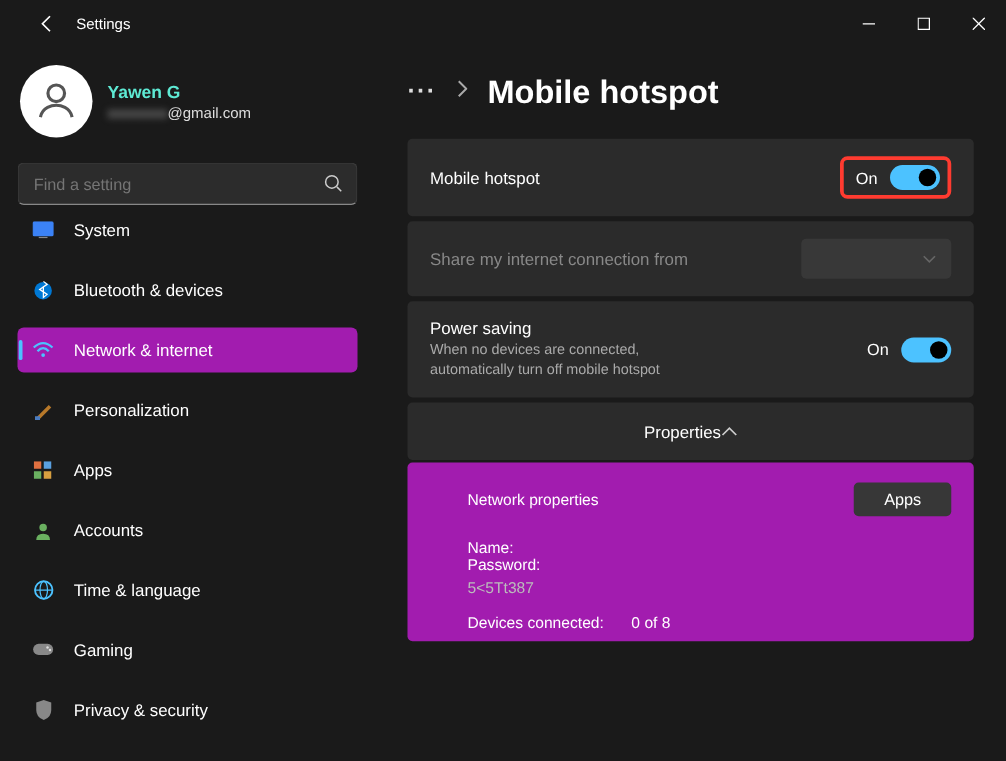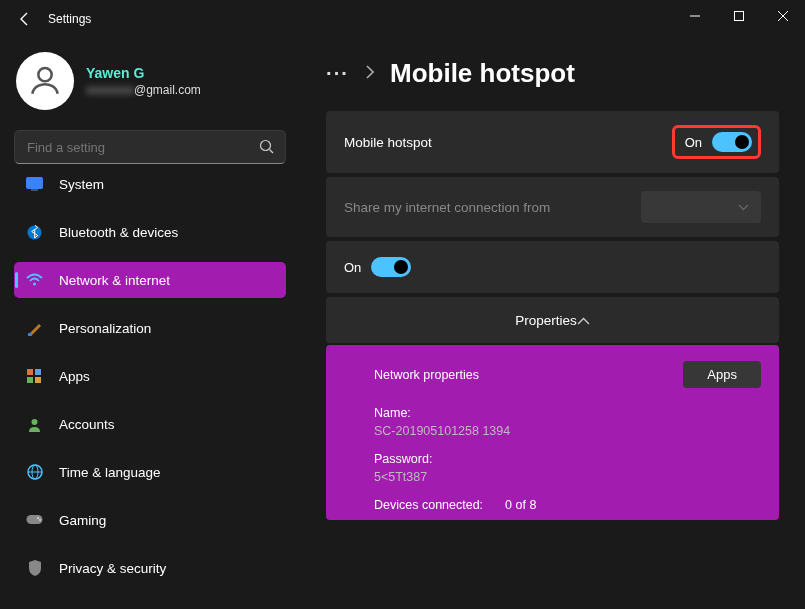--- a/index.html
+++ b/index.html
@@ -1,18 +1,18 @@
 <!DOCTYPE html>
 <html><head>
 <meta charset="utf-8">
 <style>
   * { box-sizing: border-box; margin: 0; padding: 0; font-family: "Segoe UI", Arial, sans-serif; }
   body { background: #1a1a1a; color: #fff; width: 805px; height: 609px; overflow: hidden; position: relative; }
   
-  .titlebar { height: 38px; display: flex; justify-content: space-between; padding-left: 16px; gap: 44px; }
+  .titlebar { height: 38px; display: flex; align-items: center; justify-content: space-between; padding-left: 29px; gap: 44px; }
   .titlebar-left { display: flex; align-items: center; gap: 14px; }
   .back-btn { width: 18px; height: 18px; display:flex; align-items:center; justify-content:center; cursor:pointer;}
   .titlebar-title { font-size: 12px; color:#fff; }
   .titlebar-right { display: flex; }
   .win-btn { width: 44px; height: 32px; display:flex; align-items:center; justify-content:center; cursor:pointer; }
   
   .layout { display:flex; height: calc(100% - 38px); }
   .sidebar { width: 298px; padding: 14px 12px 0 14px; flex-shrink:0; }
   .account { display:flex; align-items:center; margin-bottom: 20px; gap:12px; padding-left:2px;}
   .avatar-circle { width: 58px; height:58px; border-radius:50%; background:#fff; display:flex; align-items:center; justify-content:center; }
@@ -224,40 +224,43 @@
     <div class="panel disabled">
       <div class="panel-label">Share my internet connection from</div>
       <div class="dropdown-disabled">
         <svg width="11" height="7">
             <path d="M1 1 L5.5 5.5 L10 1" stroke="#666" stroke-width="1.3" fill="none"></path>
           </svg>
       </div>
     </div>
 
     <div class="panel">
+      <div>
+        <div class="panel-label">Power saving</div>
+        <div class="panel-sub"><span>When no devices are connected,</span><br><span>automatically turn off mobile hotspot</span></div>
+      </div>
       <div class="panel-right">
         <span class="toggle-label">On</span>
         <div class="toggle"></div>
       </div>
     </div>
 
     <div class="props-panel">
       <div class="panel-label">Properties</div>
       <span><svg width="13" height="8">
             <path d="M1 7 L6.5 1.5 L12 7" stroke="#ccc" stroke-width="1.4" fill="none"></path>
           </svg></span>
     </div>
 
     <div class="props-body">
       <div class="props-head-row">
         <span>Network properties</span>
         <button class="edit-btn">Apps</button>
       </div>
       <div class="prop-label">Name:</div>
-      <div class="prop-val">SC-201905101258 1394</div>
       <div class="prop-label">Password:</div>
       <div class="prop-val">5&lt;5Tt387</div>
       <div class="devices-row">
         <span>Devices connected:</span>
         <span>0 of 8</span>
       </div>
     </div>
   </main>
 </div>
 

